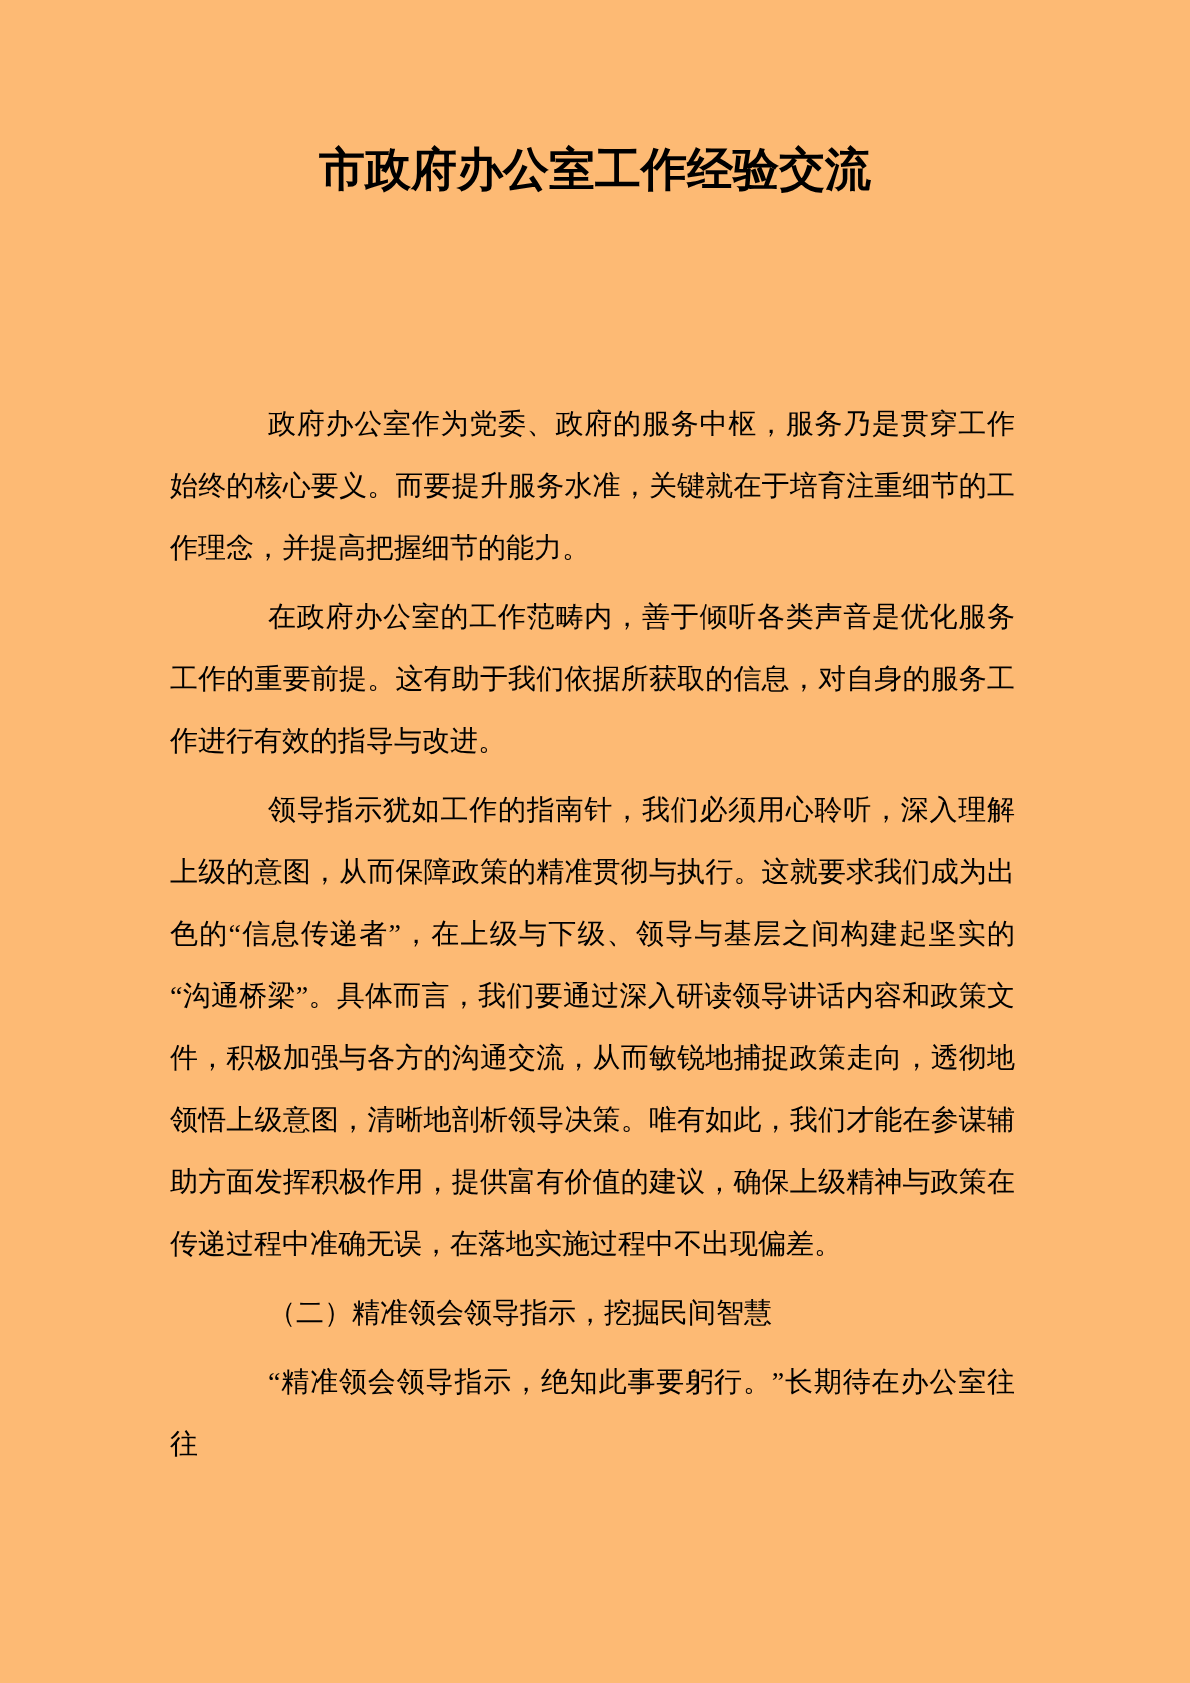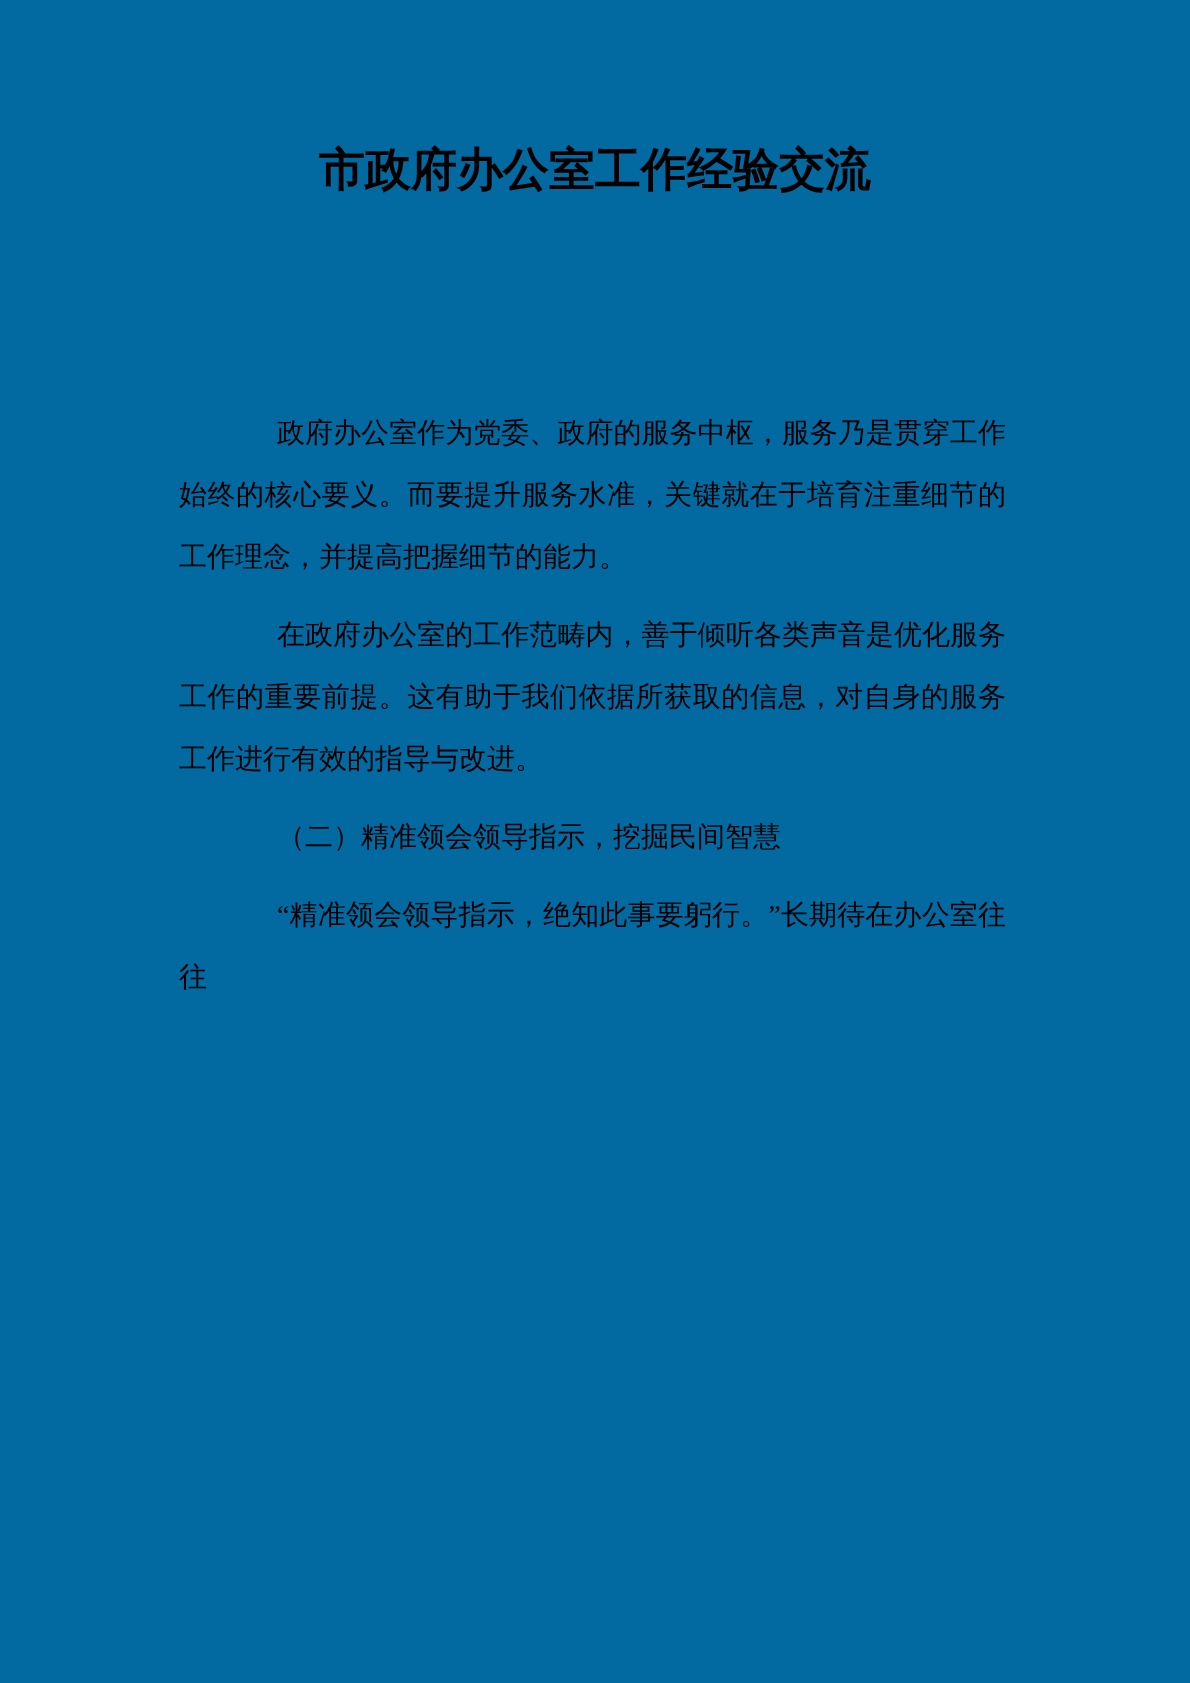--- a/index.html
+++ b/index.html
@@ -5,21 +5,21 @@
   html, body {
     margin: 0;
     padding: 0;
     background: #ffffff;
   }
   .page {
     position: relative;
     width: 1190px;
     height: 1683px;
     margin: 0 auto;
-    background: #0369a1;
+    background: #fdba74;
     color: #000000;
     overflow: hidden;
   }
   .doc-title {
     position: absolute;
     top: 136px;
     left: 0;
     width: 1190px;
     text-align: center;
     font-family: "Liberation Sans", "DejaVu Sans", sans-serif;
@@ -34,33 +34,34 @@
     top: 386px;
     left: 163px;
     width: 859px;
     font-family: "Liberation Serif", "DejaVu Serif", serif;
     font-size: 28px;
     line-height: 62px;
     color: #000000;
     text-align: justify;
   }
   .doc-body p {
-    margin: 16px;
+    margin: 7px;
     padding: 0;
     text-indent: 3.5em;
     word-break: break-all;
   }
   .doc-body p.heading {
     text-align: left;
   }
 </style>
 </head>
 <body>
 
 <div class="page">
   <div class="doc-title">市政府办公室工作经验交流</div>
   <div class="doc-body">
       <p class="paragraph">政府办公室作为党委、政府的服务中枢，服务乃是贯穿工作始终的核心要义。而要提升服务水准，关键就在于培育注重细节的工作理念，并提高把握细节的能力。</p>
       <p class="paragraph">在政府办公室的工作范畴内，善于倾听各类声音是优化服务工作的重要前提。这有助于我们依据所获取的信息，对自身的服务工作进行有效的指导与改进。</p>
+      <p class="paragraph">领导指示犹如工作的指南针，我们必须用心聆听，深入理解上级的意图，从而保障政策的精准贯彻与执行。这就要求我们成为出色的“信息传递者”，在上级与下级、领导与基层之间构建起坚实的“沟通桥梁”。具体而言，我们要通过深入研读领导讲话内容和政策文件，积极加强与各方的沟通交流，从而敏锐地捕捉政策走向，透彻地领悟上级意图，清晰地剖析领导决策。唯有如此，我们才能在参谋辅助方面发挥积极作用，提供富有价值的建议，确保上级精神与政策在传递过程中准确无误，在落地实施过程中不出现偏差。</p>
       <p class="heading">（二）精准领会领导指示，挖掘民间智慧</p>
       <p class="paragraph">“精准领会领导指示，绝知此事要躬行。”长期待在办公室往往</p>
     </div>
 </div>
 
 </body></html>

